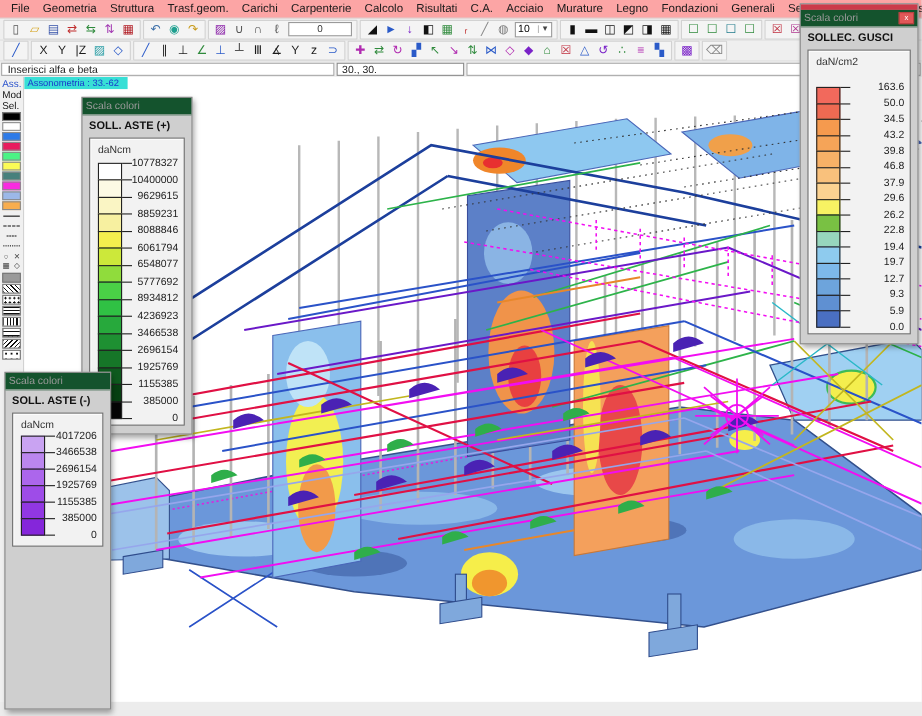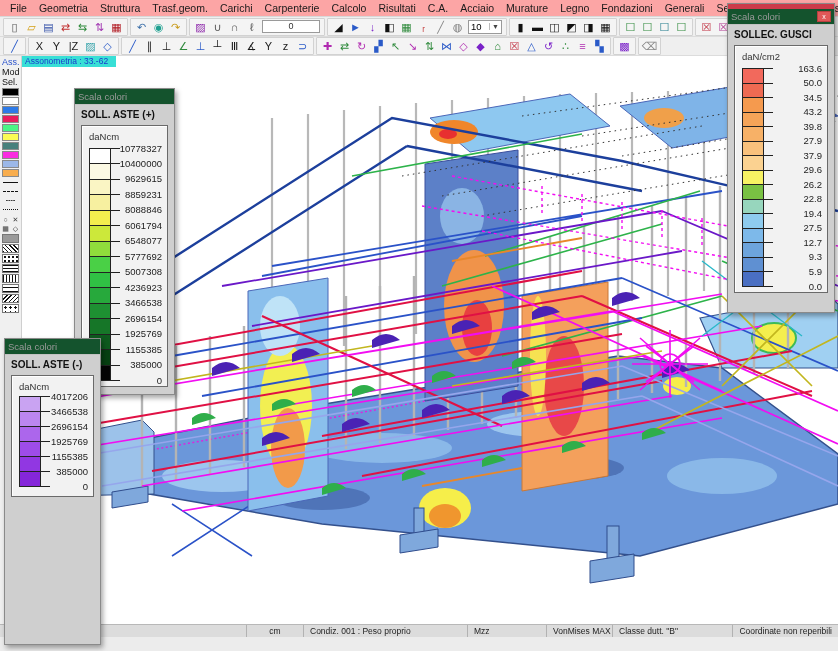--- a/index.html
+++ b/index.html
@@ -67,21 +67,21 @@
   .sw-close { width:14px; height:11px; background:#e05858; border:1px solid #b84040; color:#fff; font-size:7px; line-height:9px; text-align:center; cursor:pointer; }
   .sw-header { font-size:10px; font-weight:bold; color:#111; padding:4px 6px 3px 6px; }
   .sw-panel { margin:2px 6px 6px 6px; background:#f2f2f2; border:1px solid #6a6a6a; box-shadow:inset 1px 1px 0 #fff; padding:5px 4px 6px 7px; display:flex; flex-direction:column; }
   .sw-unit { font-size:9.5px; color:#333; margin-bottom:4px; }
   .sw-spacer { flex:1; }
   .scale-body { position:relative; }
   .scale-body .sw-swatch { position:absolute; left:0; width:22px; border:1px solid #222; }
   .scale-body .sw-tick { position:absolute; left:22px; width:9px; border-top:1px solid #222; height:0; }
   .scale-body .sw-val { position:absolute; right:1px; font-size:9.5px; color:#222; }
   .win-gusci { left:727px; top:3px; width:108px; height:310px; }
-  .win-gusci .scale-body { height:218px; margin-top:2px; }
+  .win-gusci .scale-body { height:218px; margin-top:13px; }
   .win-pos { left:74px; top:88px; width:101px; height:307px; }
   .win-pos .scale-body { height:232px; margin-top:2px; }
   .win-neg { left:4px; top:338px; width:97px; height:307px; z-index:6; }
   .win-neg .sw-panel { flex:1; }
   .win-neg .scale-body { height:90px; margin-bottom:4px; }
 </style>
 </head>
 <body>
 
 <div id="app">
@@ -212,20 +212,25 @@
         <button class="tb-btn" style="color: rgb(42, 90, 200);">▚</button>
       </div>
       <div class="tb-group">
         <button class="tb-btn" style="color: rgb(122, 34, 200);">▩</button>
       </div>
       <div class="tb-group">
         <button class="tb-btn" style="color: rgb(136, 136, 136);">⌫</button>
       </div>
     </div>
 
+  <div class="promptbar">
+    <div class="prompt-label">Inserisci alfa e beta</div>
+    <div class="prompt-input">30., 30.</div>
+    <div class="prompt-rest"></div>
+  </div>
 
   <div class="main">
     <div class="sidebar" id="sidebar">
         <div class="side-label first">Ass.</div>
         <div class="side-label">Mod</div>
         <div class="side-label">Sel.</div>
         <div class="swatch-btn" style="background: rgb(0, 0, 0);"></div>
         <div class="swatch-btn" style="background: rgb(255, 255, 255);"></div>
         <div class="swatch-btn" style="background: rgb(45, 122, 232);"></div>
         <div class="swatch-btn" style="background: rgb(232, 28, 94);"></div>
@@ -352,29 +357,20 @@
           <path d="M380 120L680 70M420 140L720 90M460 160L760 110M500 60L790 20M560 80L816 40M600 100L816 65"></path>
         </g>
         <g stroke="#f20df2" stroke-width="1.4" stroke-dasharray="3,3" fill="none">
           <path d="M400 150L816 220M430 120L816 190M460 175L816 245"></path>
           <path d="M520 130V160M560 138V168M600 146V176M640 154V184M680 162V192M720 170V200M760 178V208"></path>
         </g>
       </svg>
     </div>
   </div>
 
-  <div class="statusbar" id="statusbar">
-      <div class="seg"></div>
-      <div class="seg">cm</div>
-      <div class="seg">Condiz. 001 : Peso proprio</div>
-      <div class="seg">Mzz</div>
-      <div class="seg">VonMises MAX</div>
-      <div class="seg">Classe dutt. "B"</div>
-      <div class="seg">Coordinate non reperibili</div>
-    </div>
 
   <div class="scale-win win-gusci">
     <div class="red-strip"></div>
     <div class="sw-titlebar">
       <span class="sw-title">Scala colori</span>
       <span class="sw-close">x</span>
     </div>
     <div class="sw-header">SOLLEC. GUSCI</div>
     <div class="sw-panel">
       <div class="sw-unit">daN/cm2</div>
@@ -398,33 +394,33 @@
           <div class="sw-val" style="top: -5.5px;">163.6</div>
           <div class="sw-tick" style="top: 14.5333px;"></div>
           <div class="sw-val" style="top: 9.03333px;">50.0</div>
           <div class="sw-tick" style="top: 29.0667px;"></div>
           <div class="sw-val" style="top: 23.5667px;">34.5</div>
           <div class="sw-tick" style="top: 43.6px;"></div>
           <div class="sw-val" style="top: 38.1px;">43.2</div>
           <div class="sw-tick" style="top: 58.1333px;"></div>
           <div class="sw-val" style="top: 52.6333px;">39.8</div>
           <div class="sw-tick" style="top: 72.6667px;"></div>
-          <div class="sw-val" style="top: 67.1667px;">27.9</div>
+          <div class="sw-val" style="top: 67.1667px;">46.8</div>
           <div class="sw-tick" style="top: 87.2px;"></div>
           <div class="sw-val" style="top: 81.7px;">37.9</div>
           <div class="sw-tick" style="top: 101.733px;"></div>
           <div class="sw-val" style="top: 96.2333px;">29.6</div>
           <div class="sw-tick" style="top: 116.267px;"></div>
           <div class="sw-val" style="top: 110.767px;">26.2</div>
           <div class="sw-tick" style="top: 130.8px;"></div>
           <div class="sw-val" style="top: 125.3px;">22.8</div>
           <div class="sw-tick" style="top: 145.333px;"></div>
           <div class="sw-val" style="top: 139.833px;">19.4</div>
           <div class="sw-tick" style="top: 159.867px;"></div>
-          <div class="sw-val" style="top: 154.367px;">27.5</div>
+          <div class="sw-val" style="top: 154.367px;">19.7</div>
           <div class="sw-tick" style="top: 174.4px;"></div>
           <div class="sw-val" style="top: 168.9px;">12.7</div>
           <div class="sw-tick" style="top: 188.933px;"></div>
           <div class="sw-val" style="top: 183.433px;">9.3</div>
           <div class="sw-tick" style="top: 203.467px;"></div>
           <div class="sw-val" style="top: 197.967px;">5.9</div>
           <div class="sw-tick" style="top: 218px;"></div>
           <div class="sw-val" style="top: 212.5px;">0.0</div>
         </div>
     </div>
@@ -463,21 +459,21 @@
           <div class="sw-val" style="top: 40.9px;">8859231</div>
           <div class="sw-tick" style="top: 61.8667px;"></div>
           <div class="sw-val" style="top: 56.3667px;">8088846</div>
           <div class="sw-tick" style="top: 77.3333px;"></div>
           <div class="sw-val" style="top: 71.8333px;">6061794</div>
           <div class="sw-tick" style="top: 92.8px;"></div>
           <div class="sw-val" style="top: 87.3px;">6548077</div>
           <div class="sw-tick" style="top: 108.267px;"></div>
           <div class="sw-val" style="top: 102.767px;">5777692</div>
           <div class="sw-tick" style="top: 123.733px;"></div>
-          <div class="sw-val" style="top: 118.233px;">5007308</div>
+          <div class="sw-val" style="top: 118.233px;">8934812</div>
           <div class="sw-tick" style="top: 139.2px;"></div>
           <div class="sw-val" style="top: 133.7px;">4236923</div>
           <div class="sw-tick" style="top: 154.667px;"></div>
           <div class="sw-val" style="top: 149.167px;">3466538</div>
           <div class="sw-tick" style="top: 170.133px;"></div>
           <div class="sw-val" style="top: 164.633px;">2696154</div>
           <div class="sw-tick" style="top: 185.6px;"></div>
           <div class="sw-val" style="top: 180.1px;">1925769</div>
           <div class="sw-tick" style="top: 201.067px;"></div>
           <div class="sw-val" style="top: 195.567px;">1155385</div>

